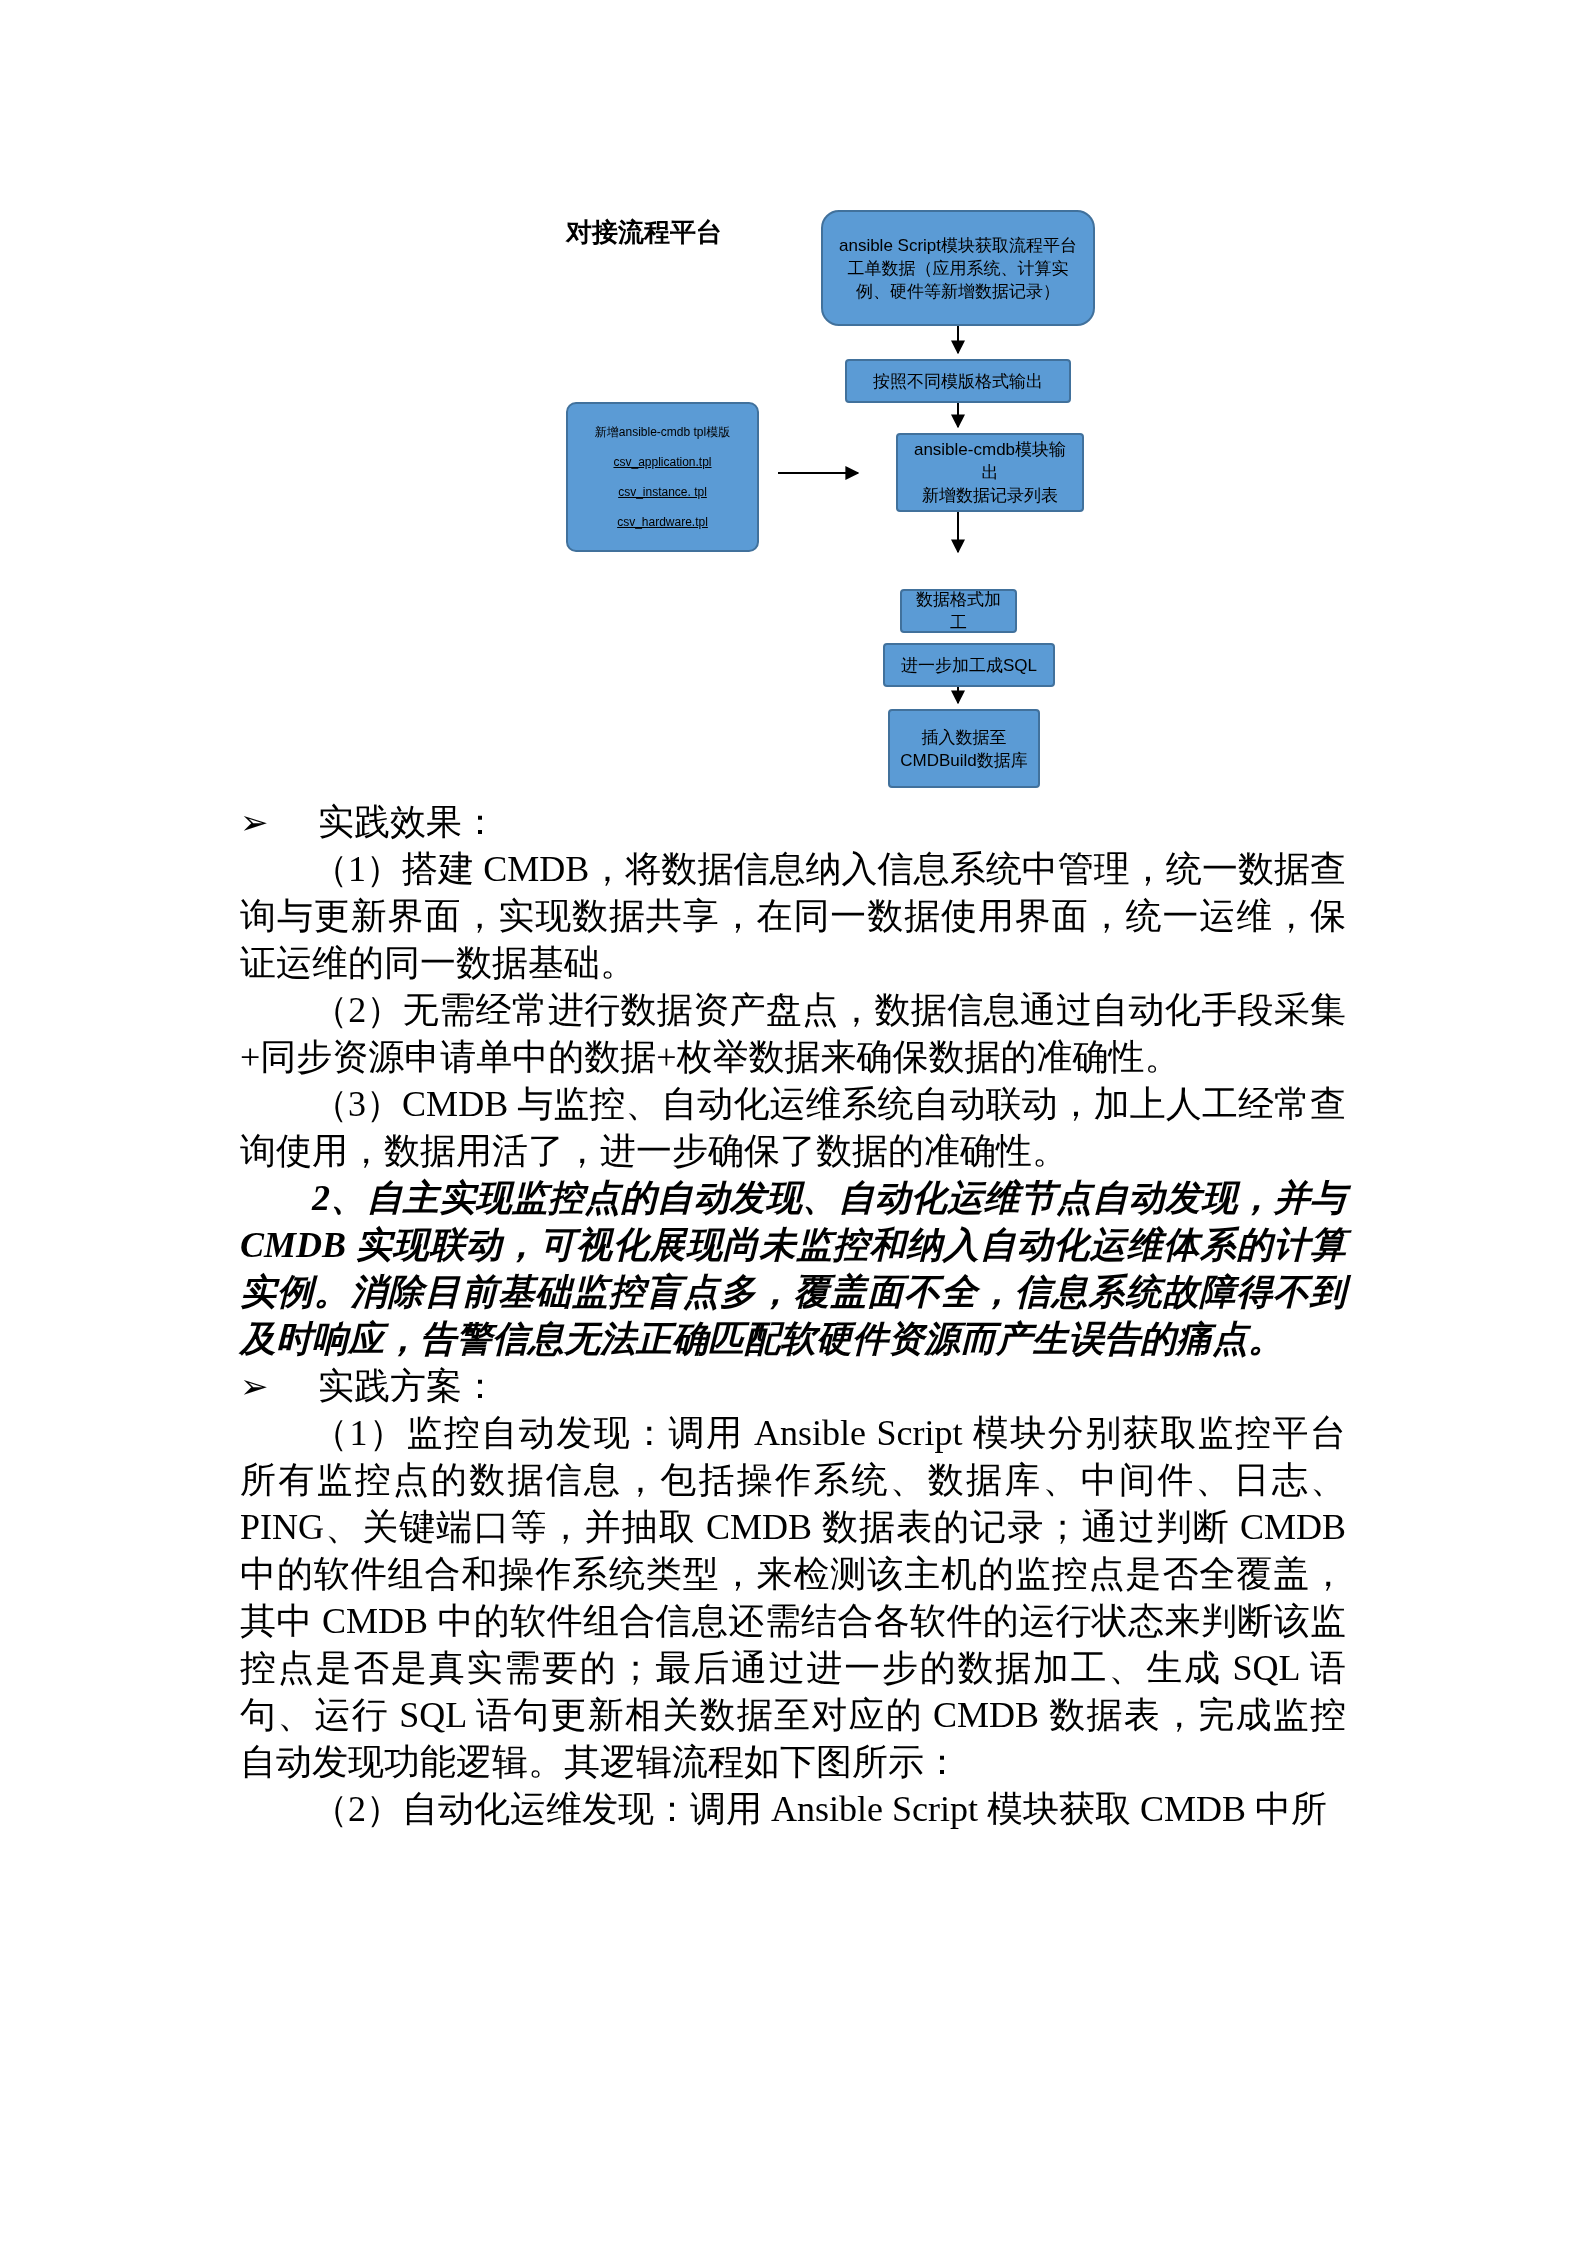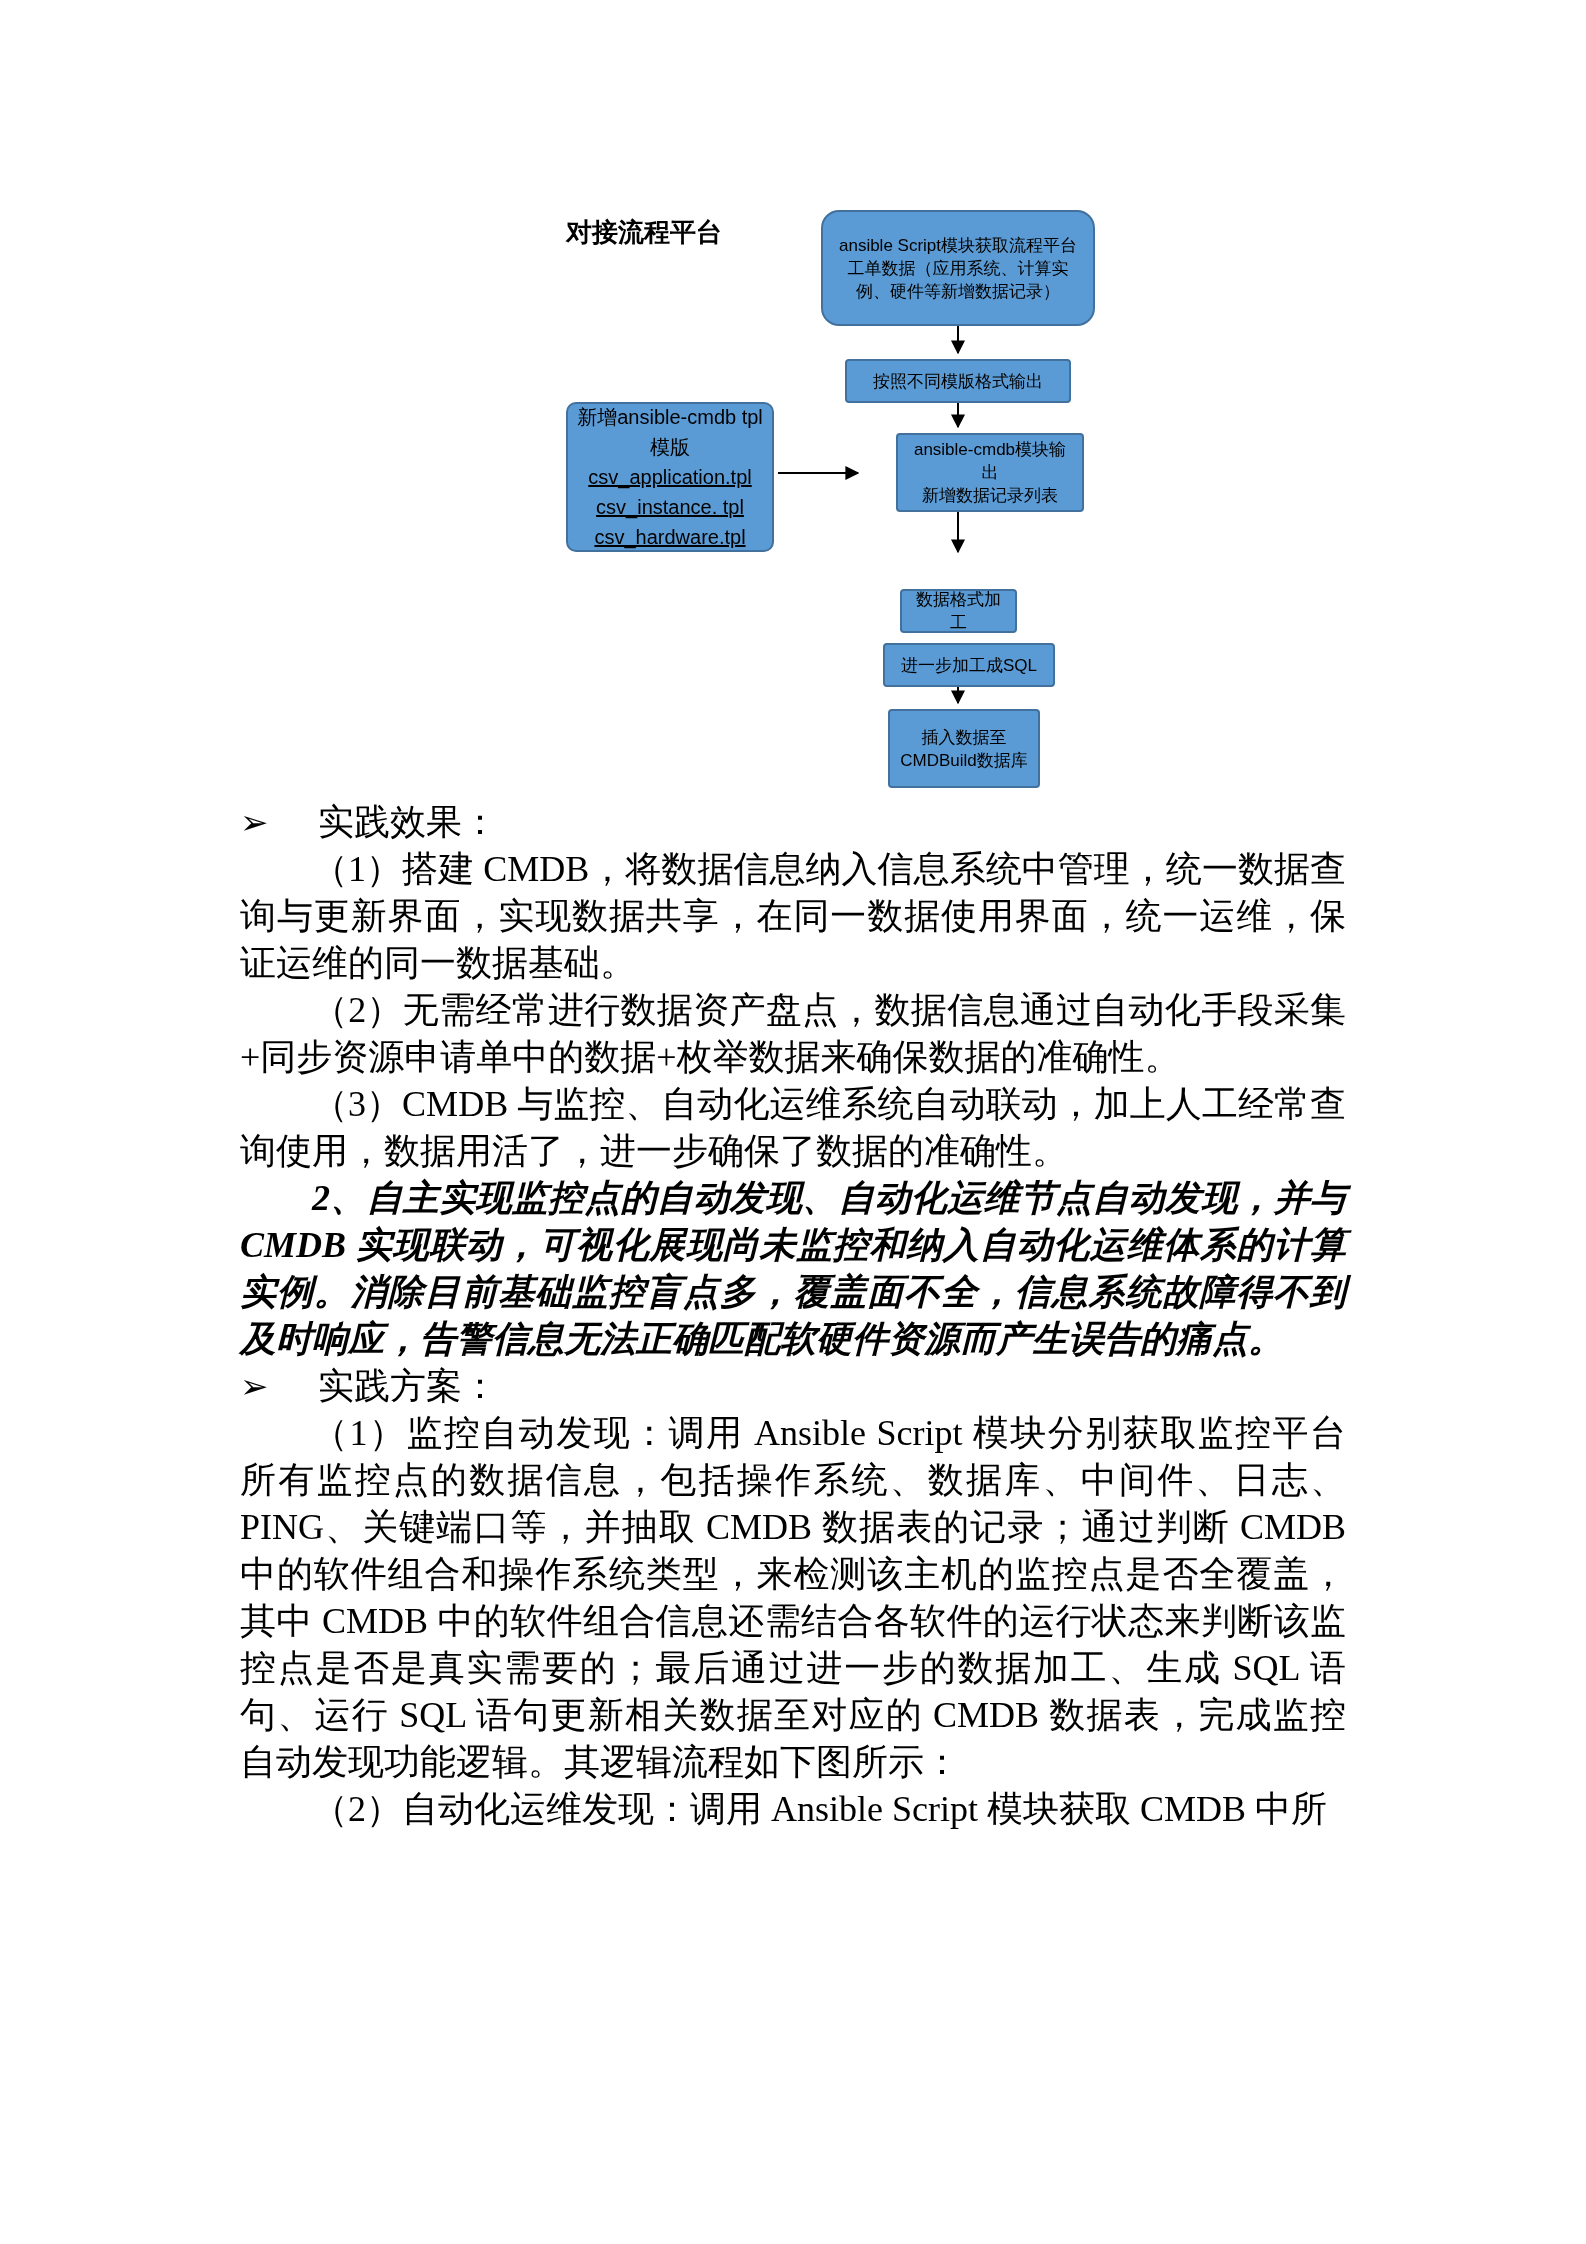--- a/index.html
+++ b/index.html
@@ -52,21 +52,21 @@
     align-items:center; justify-content:center;
     text-align:center;
     font-size:17px; line-height:23px;
     color:#000;
     padding:20px 8px;
   }
   .fbox.rounded { border-radius:18px; }
   .fbox.soft { border-radius:10px; }
   .box-workorder { left:581px; top:11px;  width:274px; height:116px; }
   .box-template  { left:605px; top:160px; width:226px; height:40px; }
-  .box-tpl       { left:326px; top:203px; width:208px; height:150px; font-size:20px; line-height:30px; }
+  .box-tpl       { left:326px; top:203px; width:193px; height:150px; font-size:12px; line-height:30px; }
   .box-output    { left:624px; top:234px; width:188px; height:79px;margin-left:32px; }
   .box-format    { left:660px; top:359px; width:117px; height:37px;margin-top:31px; }
   .box-sql       { left:643px; top:444px; width:172px; height:38px; }
   .box-insert    { left:648px; top:510px; width:152px; height:79px; }
   .tpl-file { text-decoration:underline; }
 </style>
 </head>
 <body>
 
 <div class="page">

